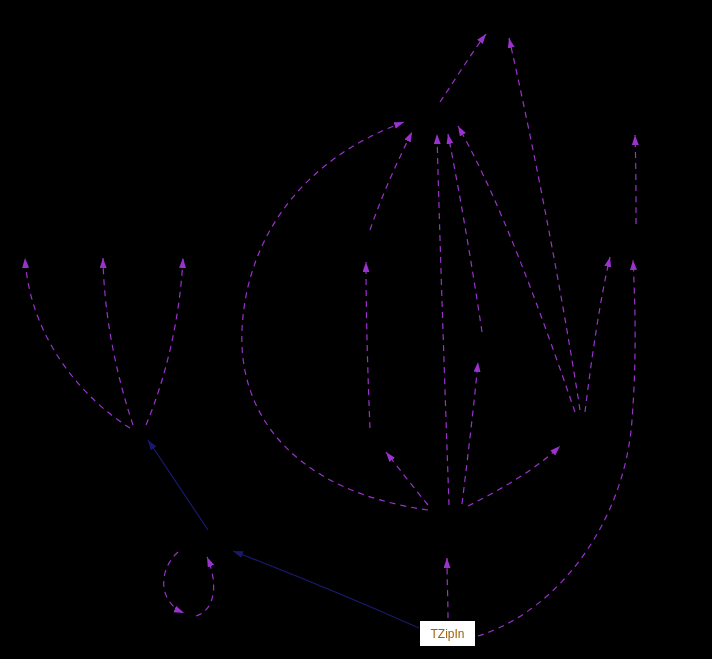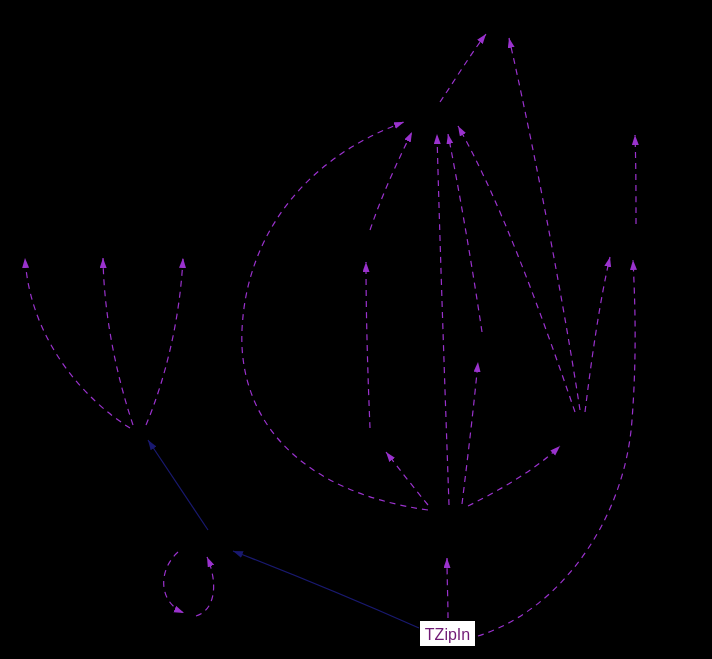--- a/index.html
+++ b/index.html
@@ -21,22 +21,22 @@
     top: 0;
   }
   .node {
     position: absolute;
     left: 419px;
     top: 620px;
     width: 57px;
     height: 27px;
     background: #ffffff;
     border: 1px solid #000000;
-    color: #701a75;
-    font-size: 16px;
+    color: #a16207;
+    font-size: 12px;
     line-height: 27px;
     text-align: center;
     box-sizing: border-box;
     cursor: pointer;
   }
   .edges-dashed {
     fill: none;
     stroke: #9a32cd;
     stroke-width: 1.2;
     stroke-dasharray: 6 5;

